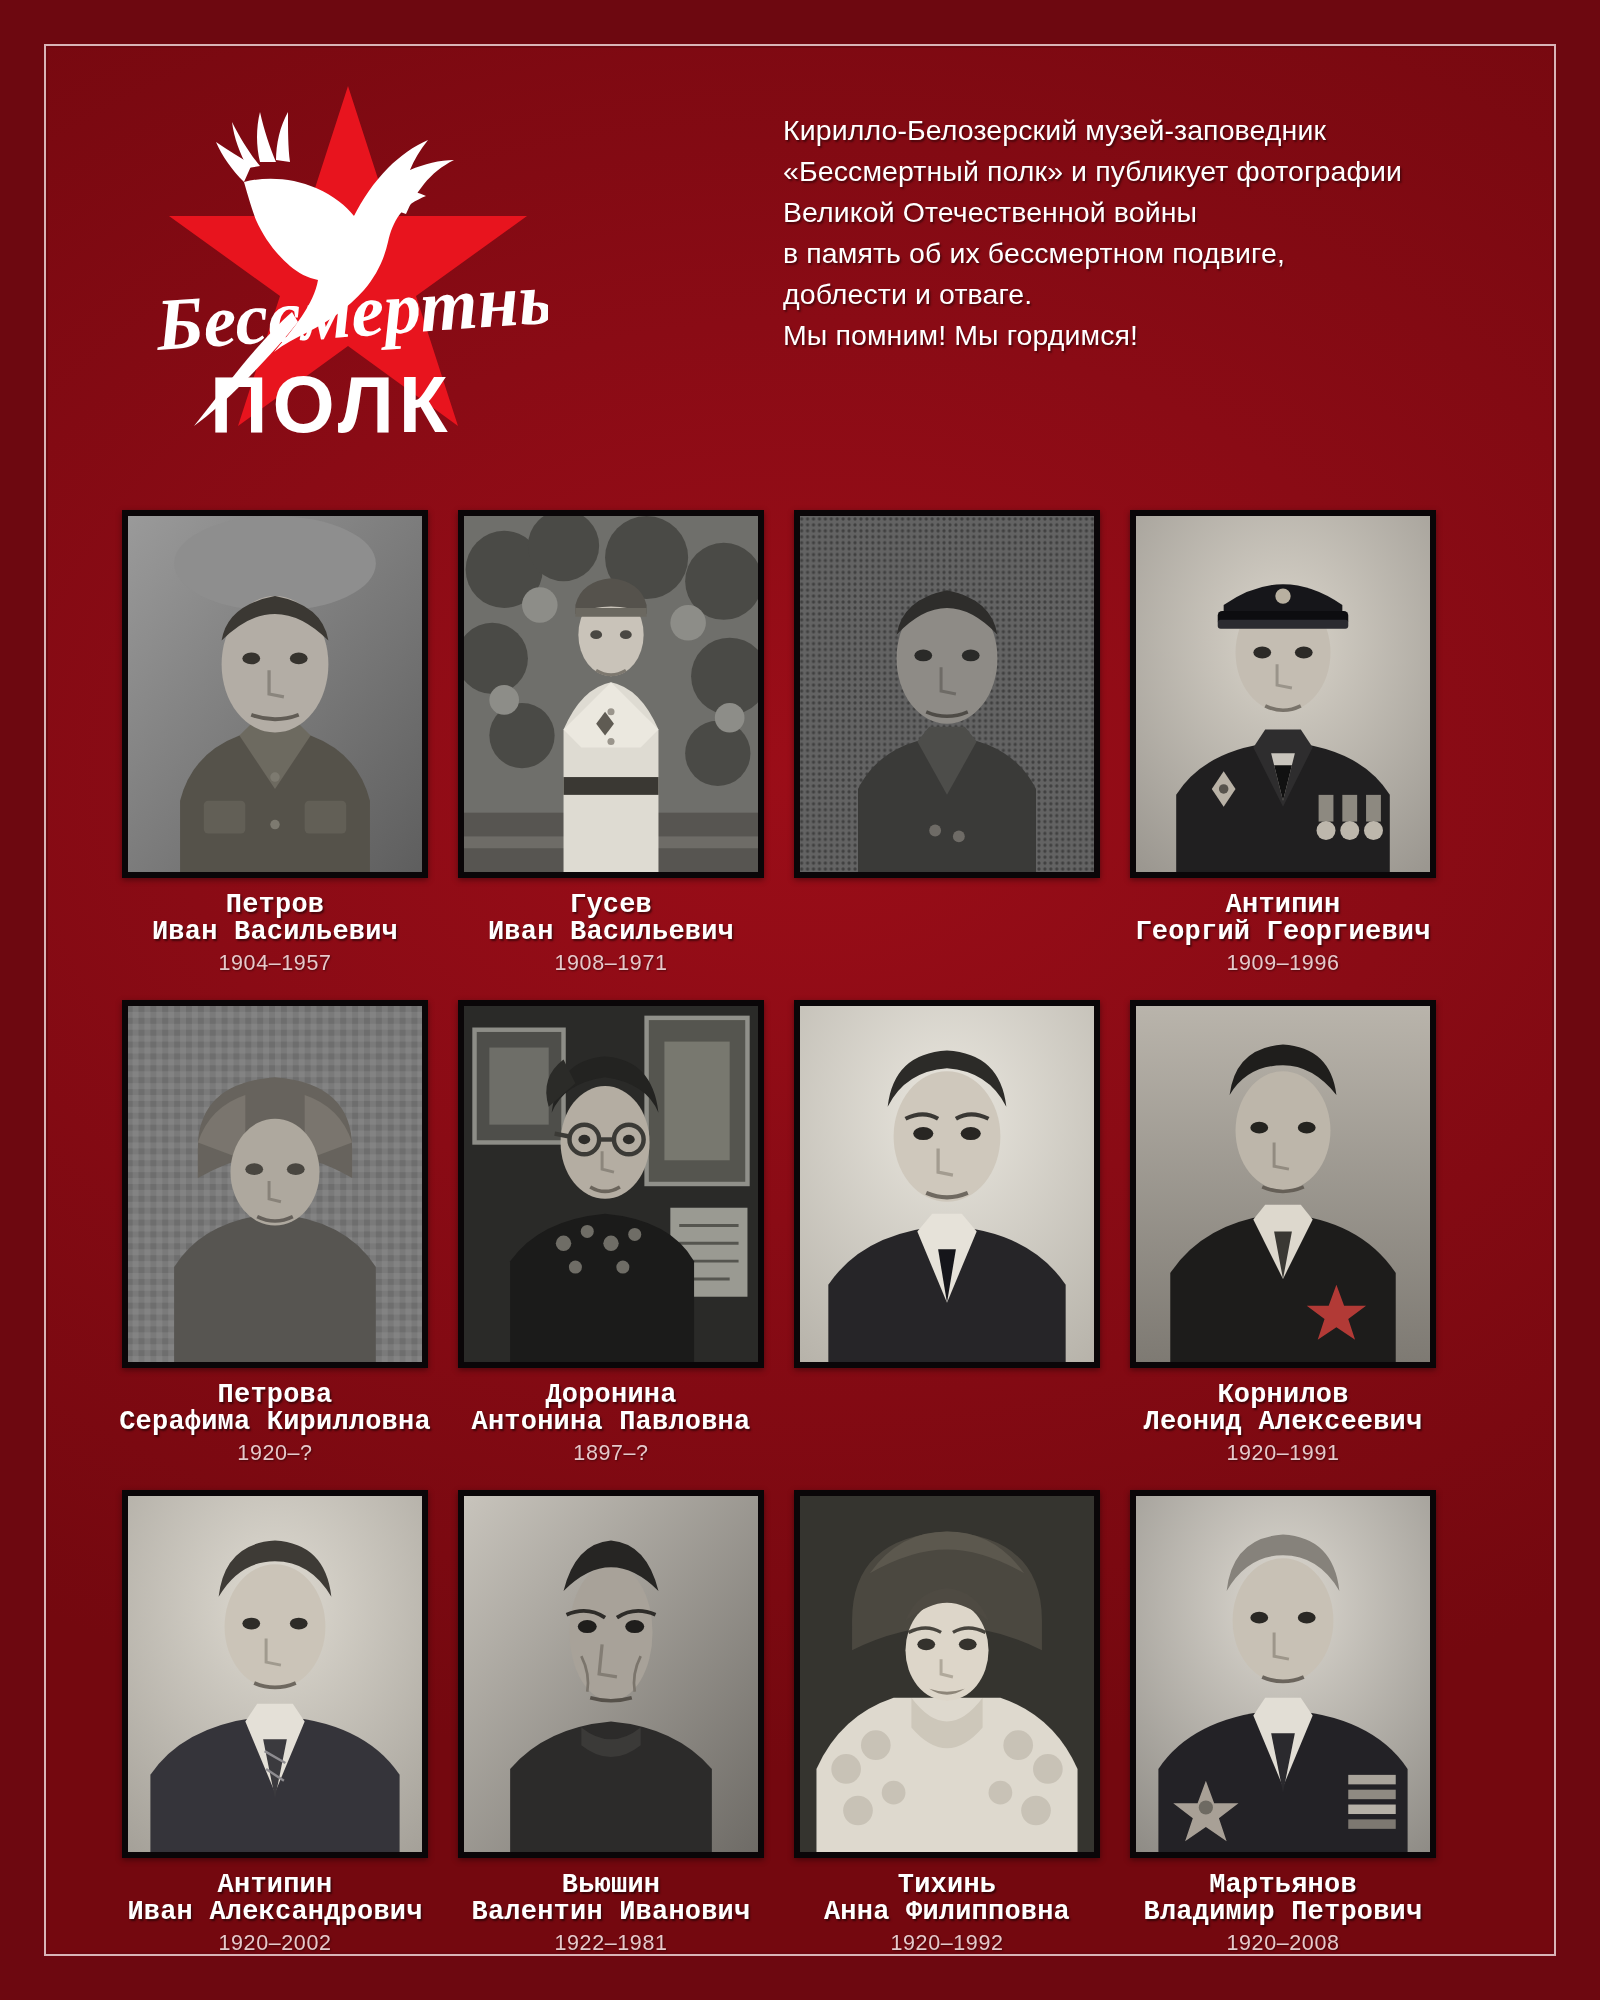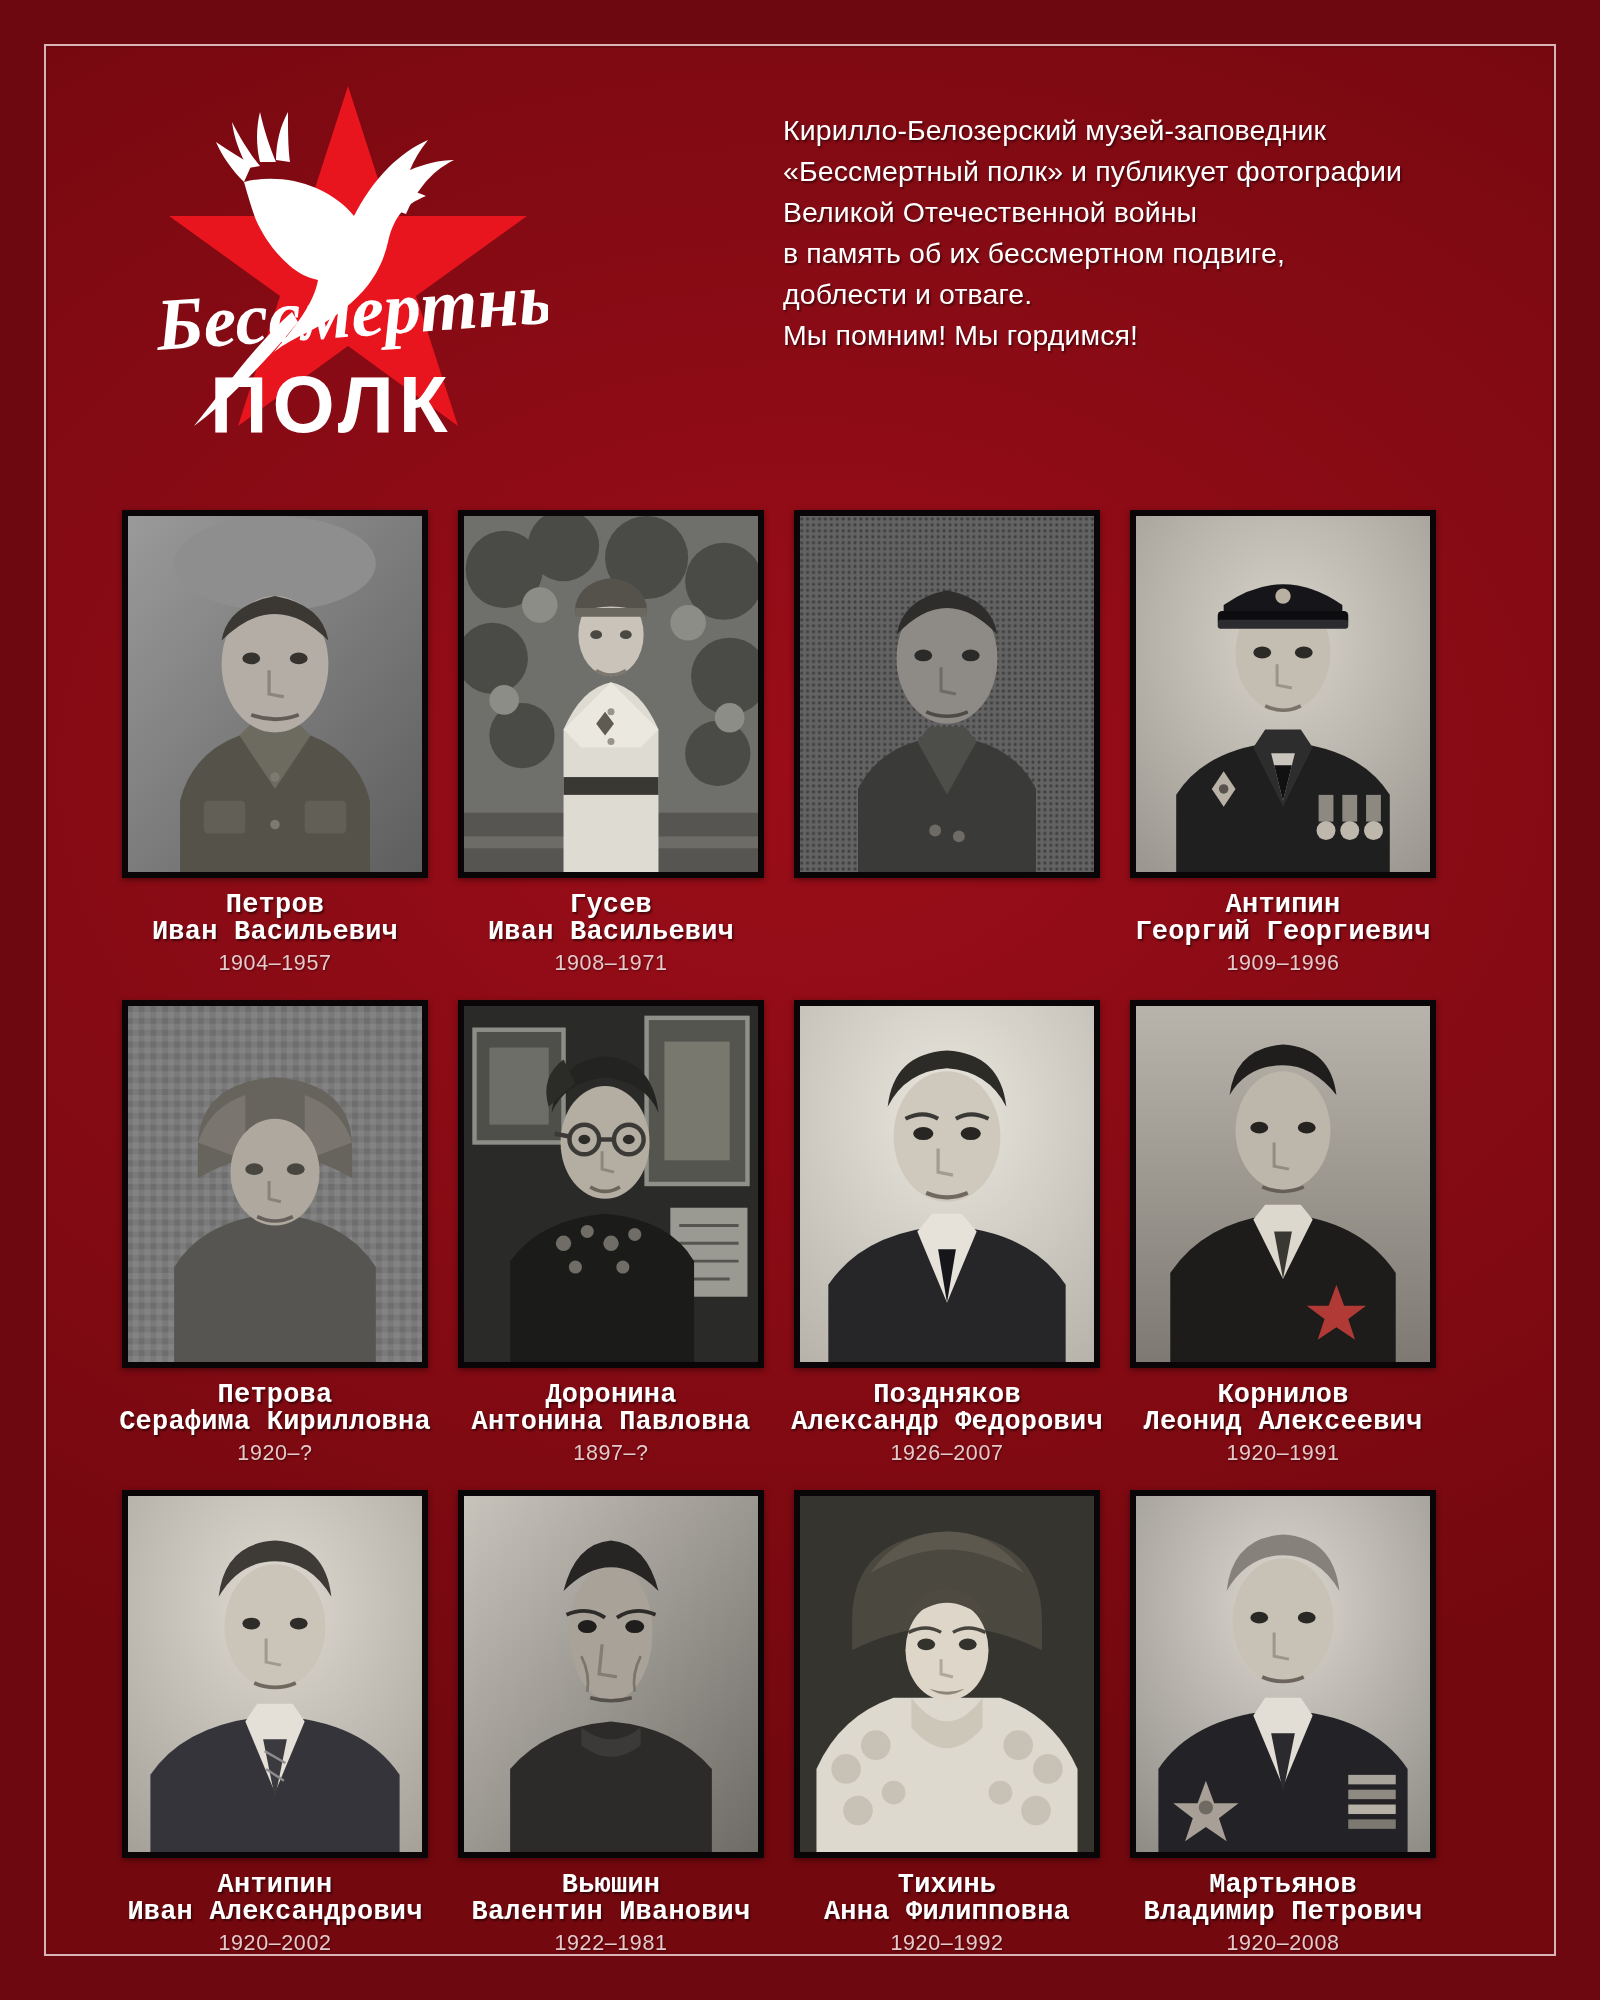--- a/index.html
+++ b/index.html
@@ -416,25 +416,20 @@
               <ellipse cx="50" cy="44" rx="18" ry="22" fill="#cfc8bc"></ellipse>
               <path d="M30 34 Q32 16 50 15 Q68 16 70 34 Q64 22 50 21 Q36 22 30 34 Z" fill="#2c2b28"></path>
               <ellipse cx="42" cy="43" rx="3.4" ry="2.2" fill="#282623"></ellipse>
               <ellipse cx="58" cy="43" rx="3.4" ry="2.2" fill="#282623"></ellipse>
               <path d="M36 38 Q42 35 47 38" stroke="#3a3834" stroke-width="1.4" fill="none"></path>
               <path d="M53 38 Q58 35 64 38" stroke="#3a3834" stroke-width="1.4" fill="none"></path>
               <path d="M47 48 L47 56 L52 57" stroke="#a39c90" stroke-width="1.1" fill="none"></path>
               <path d="M43 63 Q50 66 57 63" stroke="#6f6960" stroke-width="1.4" fill="none"></path>
             </svg>
           </div>
-          <div class="caption">
-            <div class="cap-surname">Поздняков</div>
-            <div class="cap-given">Александр Федорович</div>
-            <div class="cap-years">1926–2007</div>
-          </div>
         </div>
 
         <div class="cell c3">
           <div class="photo-wrap">
             <svg viewBox="0 0 100 120" preserveAspectRatio="xMidYMid slice">
               <defs>
                   <linearGradient id="g8" x1="0" y1="0" x2="0" y2="1">
                 <stop offset="0" stop-color="#b9b4ab"></stop>
                     <stop offset="1" stop-color="#7e7a73"></stop>
                   </linearGradient>

